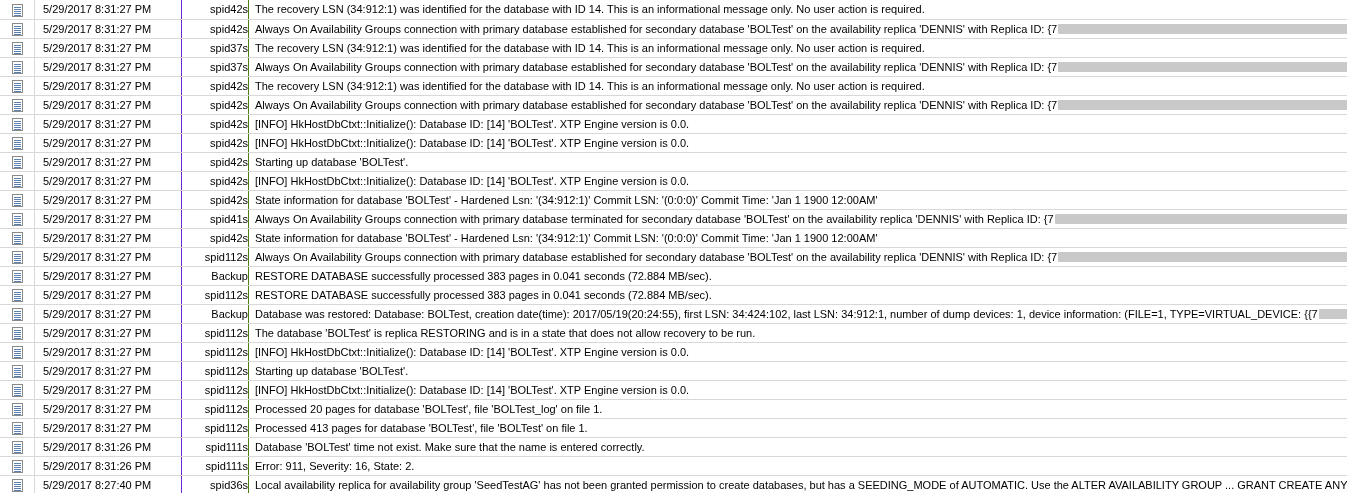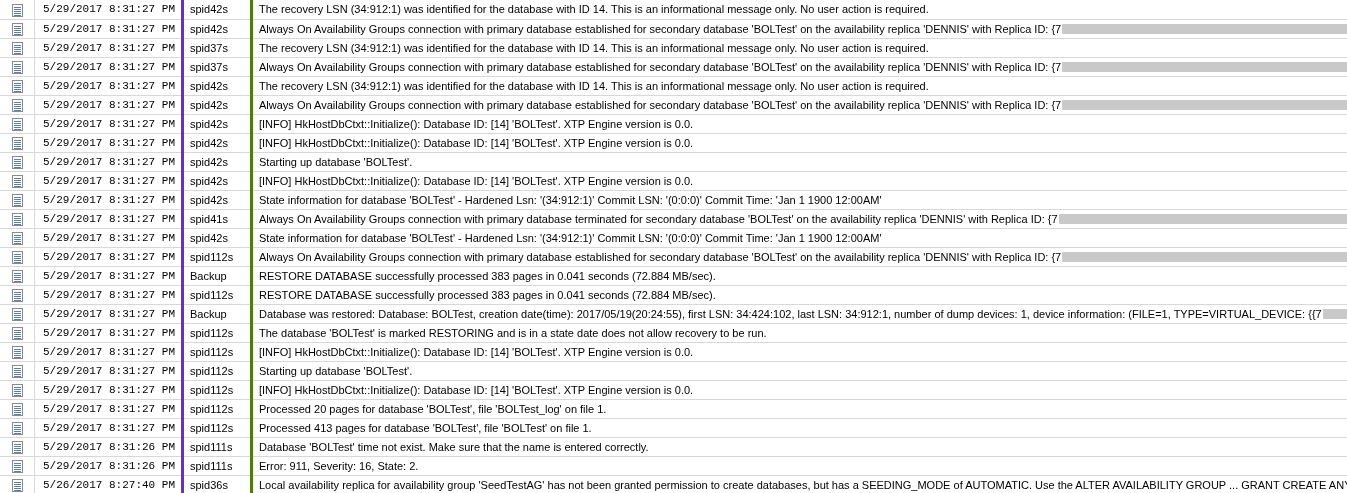--- a/index.html
+++ b/index.html
@@ -33,27 +33,27 @@
     line-height: 18px;
   }
   .col-icon {
     width: 34px;
     border-right: 1px solid #d8d8d8;
     text-align: center;
   }
   .col-date {
     width: 138px;
     padding-left: 8px !important;
-    border-right: 3px solid #6d28d9;
-    font-family: Liberation Mono, monospace;
+    border-right: 1px solid #6d28d9;
   }
   .col-source {
     width: 60px;
     padding-left: 6px !important;
-    border-right: 3px solid #4d7c0f;
+    border-right: 1px solid #4d7c0f;
+    text-align: right;
   }
   .col-message {
     padding-left: 6px !important;
     position: relative;
   }
   .doc-icon {
     display: inline-block;
     width: 11px;
     height: 13px;
     border: 1px solid #8a8a8a;
@@ -190,21 +190,21 @@
       <tr>
         <td class="col-icon"><span class="doc-icon"></span></td>
         <td class="col-date">5/29/2017 8:31:27 PM</td>
         <td class="col-source">Backup</td>
         <td class="col-message"><span class="msg-text">Database was restored: Database: BOLTest, creation date(time): 2017/05/19(20:24:55), first LSN: 34:424:102, last LSN: 34:912:1, number of dump devices: 1, device information: (FILE=1, TYPE=VIRTUAL_DEVICE: {{7</span><span class="redact" style="width: 200px;"></span><span class="msg-text"></span></td>
       </tr>
       <tr>
         <td class="col-icon"><span class="doc-icon"></span></td>
         <td class="col-date">5/29/2017 8:31:27 PM</td>
         <td class="col-source">spid112s</td>
-        <td class="col-message"><span class="msg-text">The database 'BOLTest' is marked RESTORING and is in a state date does not allow recovery to be run.</span></td>
+        <td class="col-message"><span class="msg-text">The database 'BOLTest' is replica RESTORING and is in a state that does not allow recovery to be run.</span></td>
       </tr>
       <tr>
         <td class="col-icon"><span class="doc-icon"></span></td>
         <td class="col-date">5/29/2017 8:31:27 PM</td>
         <td class="col-source">spid112s</td>
         <td class="col-message"><span class="msg-text">[INFO] HkHostDbCtxt::Initialize(): Database ID: [14] 'BOLTest'. XTP Engine version is 0.0.</span></td>
       </tr>
       <tr>
         <td class="col-icon"><span class="doc-icon"></span></td>
         <td class="col-date">5/29/2017 8:31:27 PM</td>
@@ -236,18 +236,18 @@
         <td class="col-message"><span class="msg-text">Database 'BOLTest' time not exist. Make sure that the name is entered correctly.</span></td>
       </tr>
       <tr>
         <td class="col-icon"><span class="doc-icon"></span></td>
         <td class="col-date">5/29/2017 8:31:26 PM</td>
         <td class="col-source">spid111s</td>
         <td class="col-message"><span class="msg-text">Error: 911, Severity: 16, State: 2.</span></td>
       </tr>
       <tr>
         <td class="col-icon"><span class="doc-icon"></span></td>
-        <td class="col-date">5/26/2017 8:27:40 PM</td>
+        <td class="col-date">5/29/2017 8:27:40 PM</td>
         <td class="col-source">spid36s</td>
         <td class="col-message"><span class="msg-text">Local availability replica for availability group 'SeedTestAG' has not been granted permission to create databases, but has a SEEDING_MODE of AUTOMATIC. Use the ALTER AVAILABILITY GROUP ... GRANT CREATE ANY DATABA</span></td>
       </tr>
     </tbody>
 </table>
 
 </body></html>

